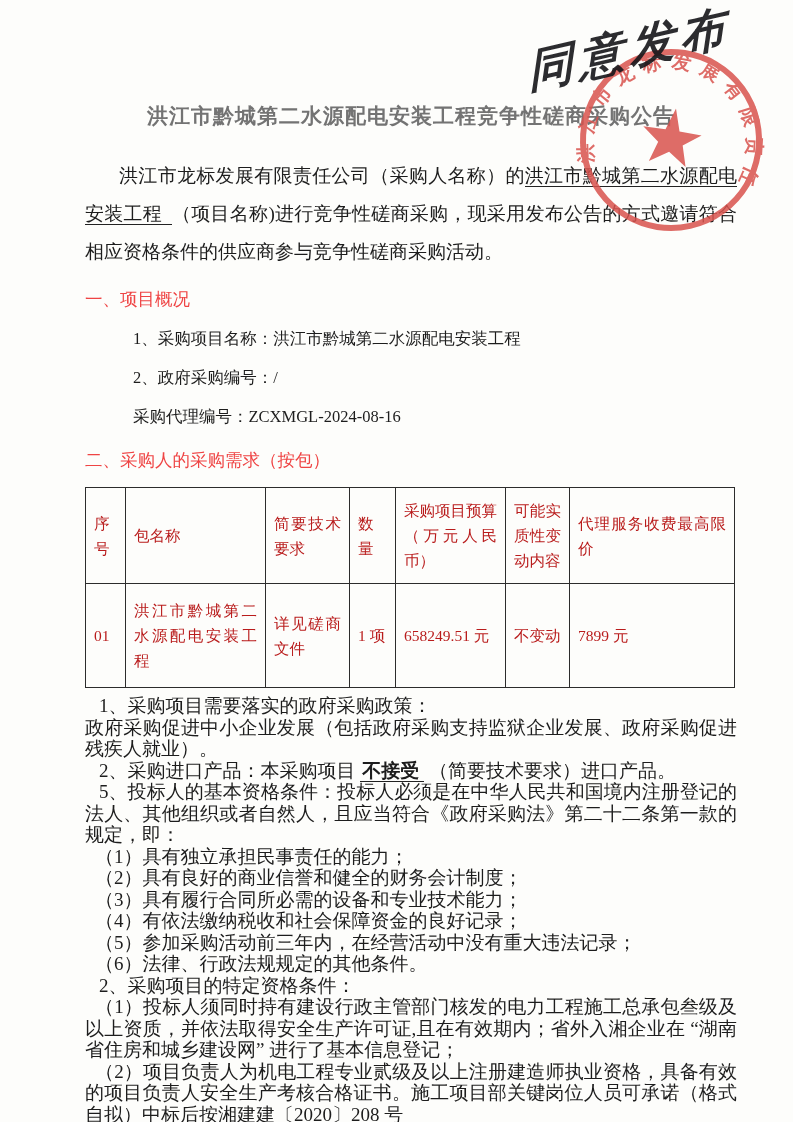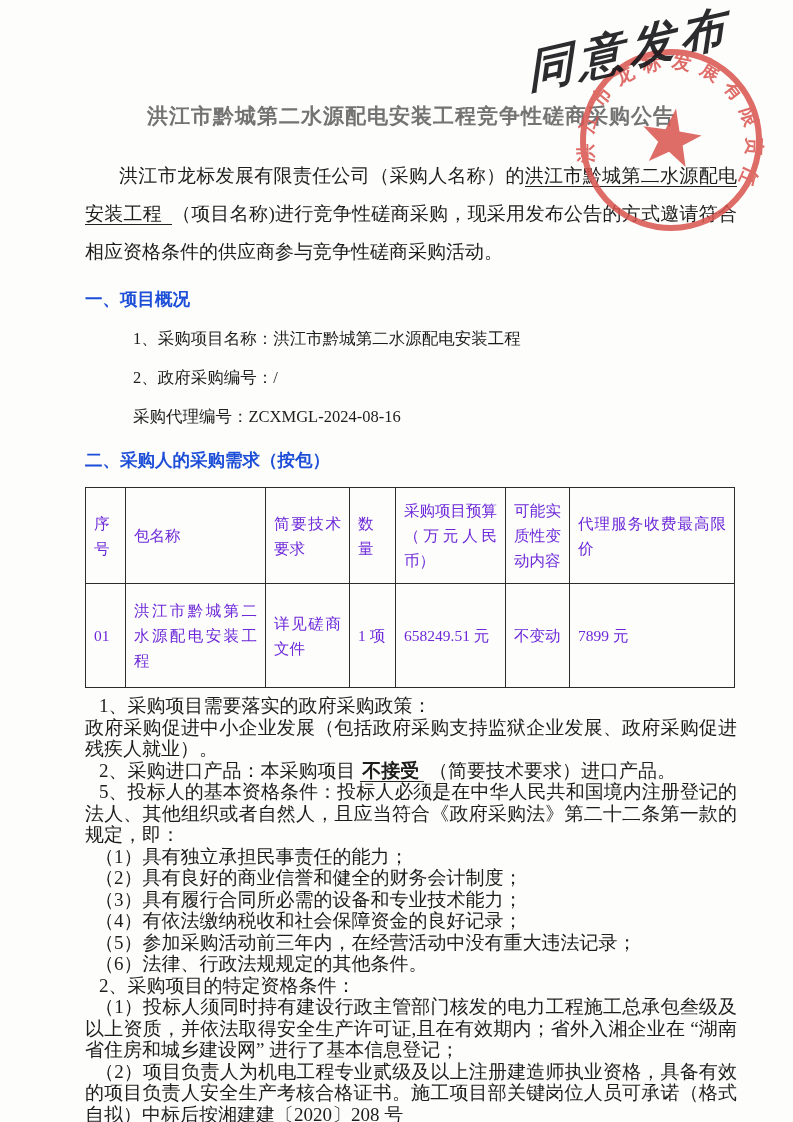--- a/index.html
+++ b/index.html
@@ -32,37 +32,37 @@
     text-align:justify;
     text-indent:34px;
   }
   .u-line{
     border-bottom:1.5px solid #222;
     padding-right:10px;
   }
   .sec-heading{
     margin:16px 0 0 0;
     font-size:17.5px;
-    font-weight:bold;
-    color:#1d4ed8;
+    font-weight:normal;
+    color:#ef4444;
   }
   .ov-item{
     margin:17px 0 0 0;
     padding-left:48px;
     font-size:16.5px;
     line-height:22px;
   }
   .demand-heading{margin-top:20px;}
   table.req{
     margin-top:15px;
     border-collapse:collapse;
     table-layout:fixed;
     width:649px;
     font-size:15.5px;
-    color:#6d28d9;
+    color:#b91c1c;
   }
   table.req th,table.req td{
     border:1.5px solid #2c2c2c;
     padding:4px 8px;
     vertical-align:middle;
     text-align:left;
     font-weight:normal;
     line-height:25px;
     text-align:justify;
     word-break:break-all;

